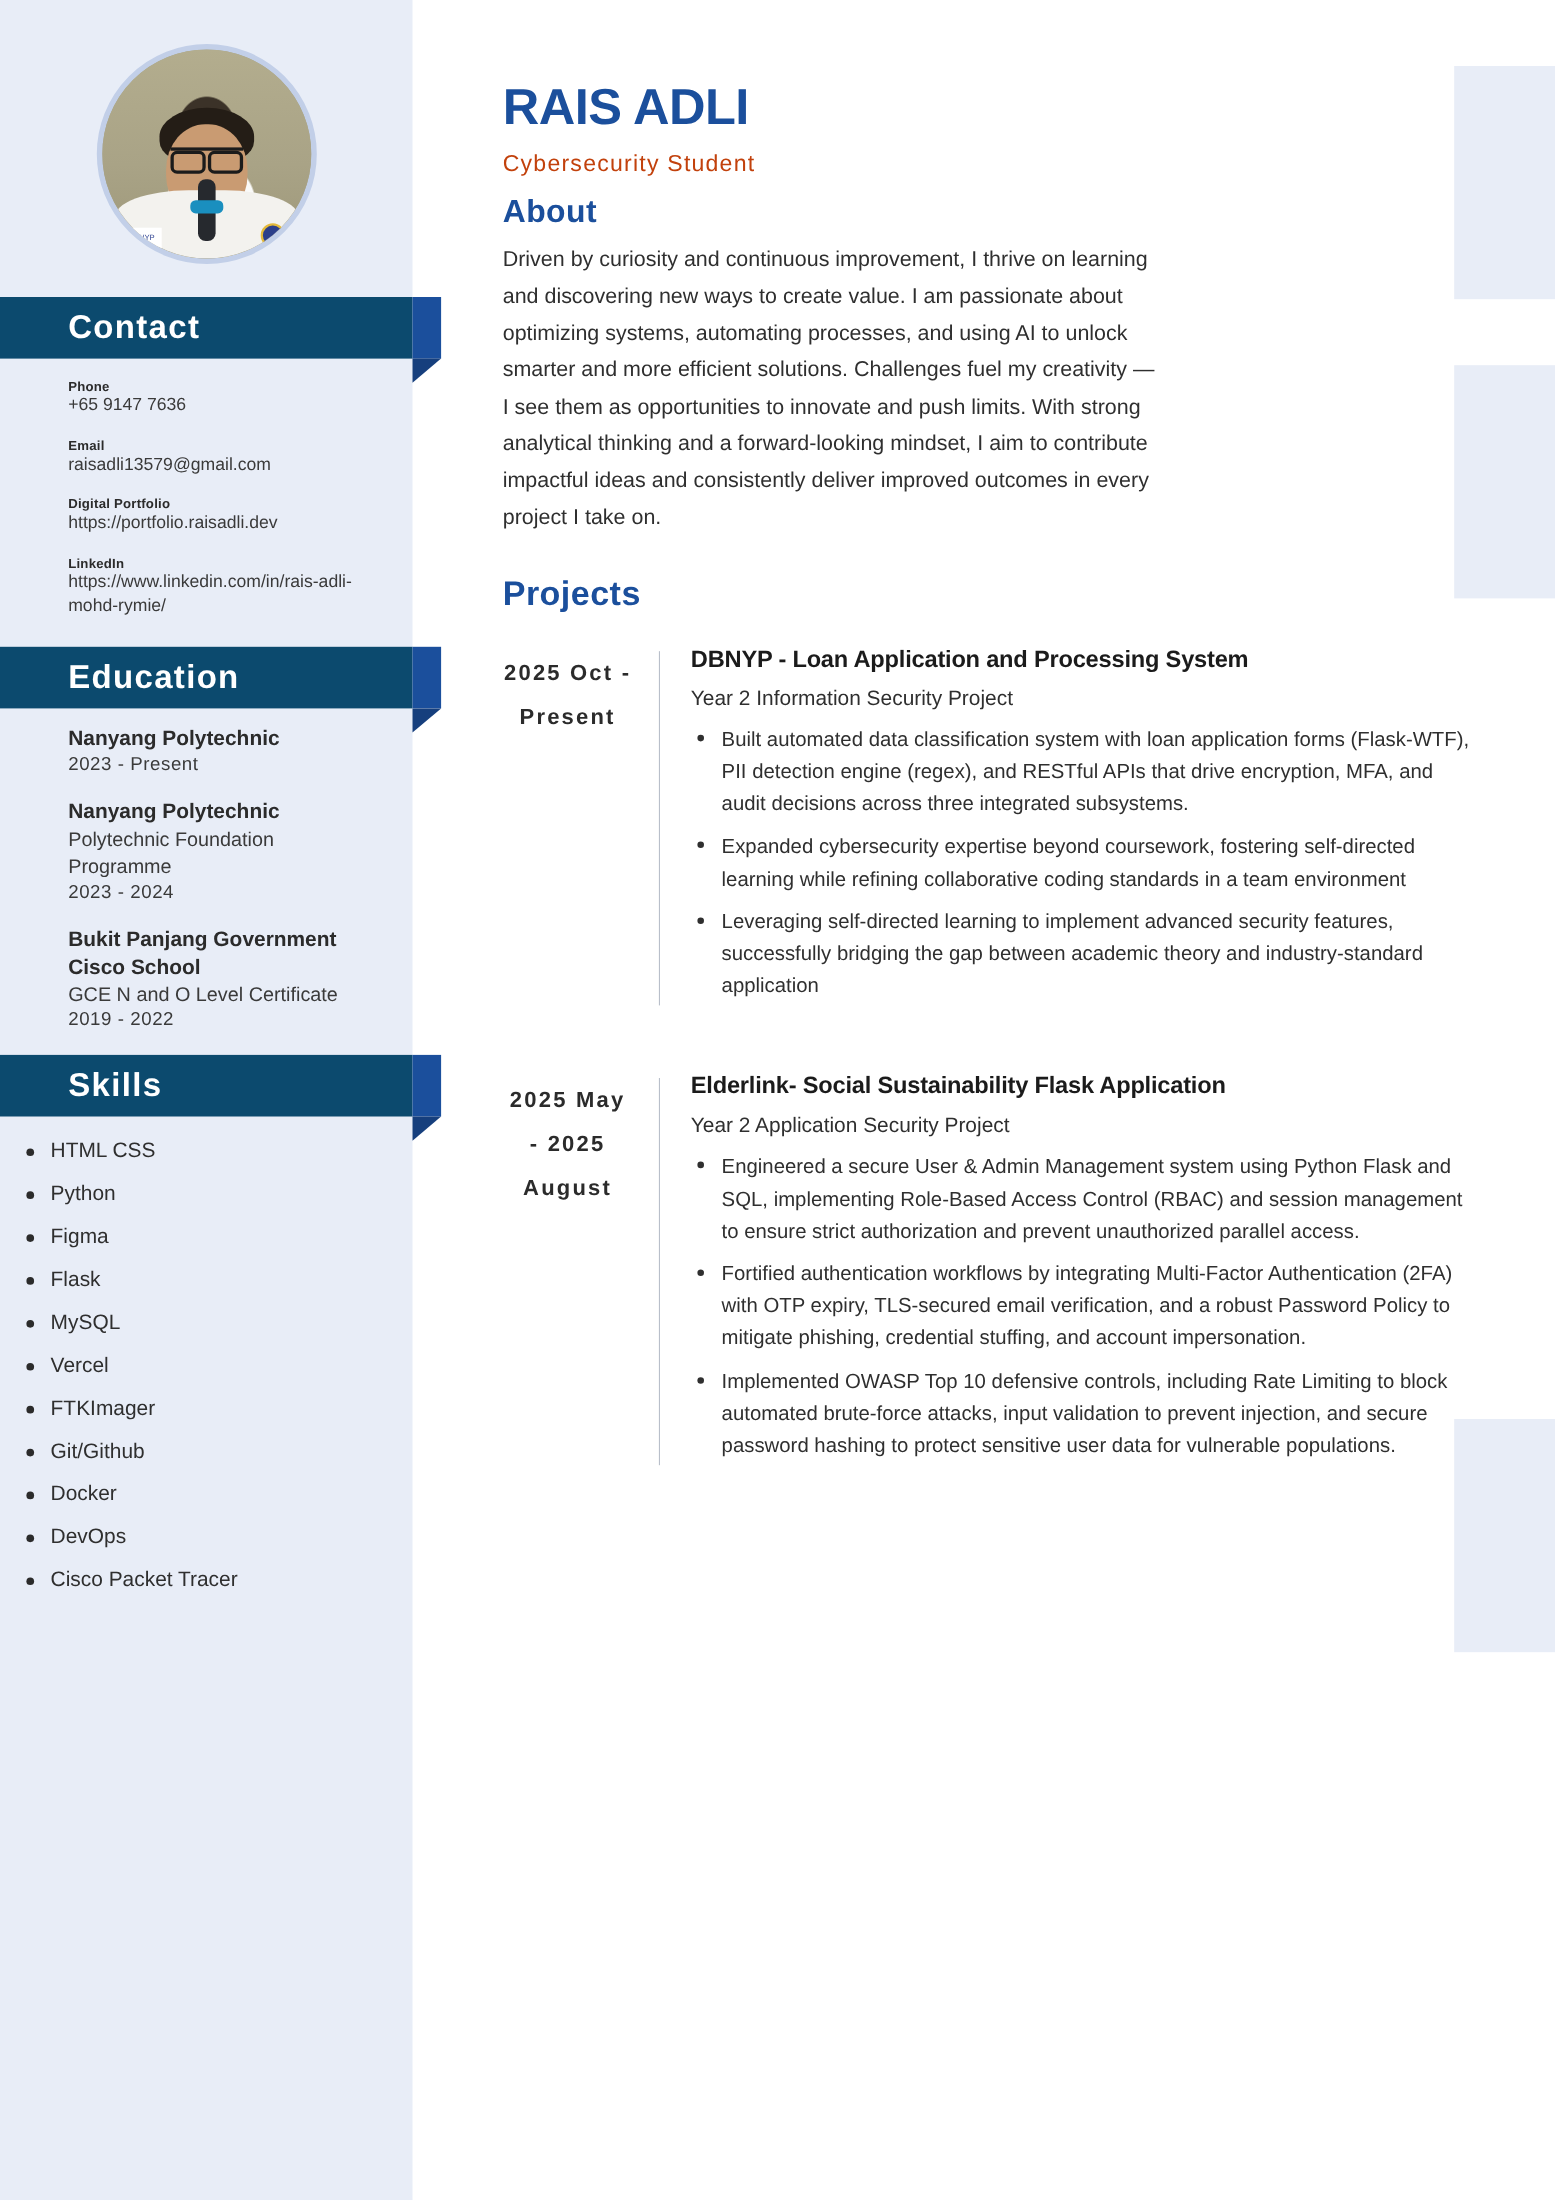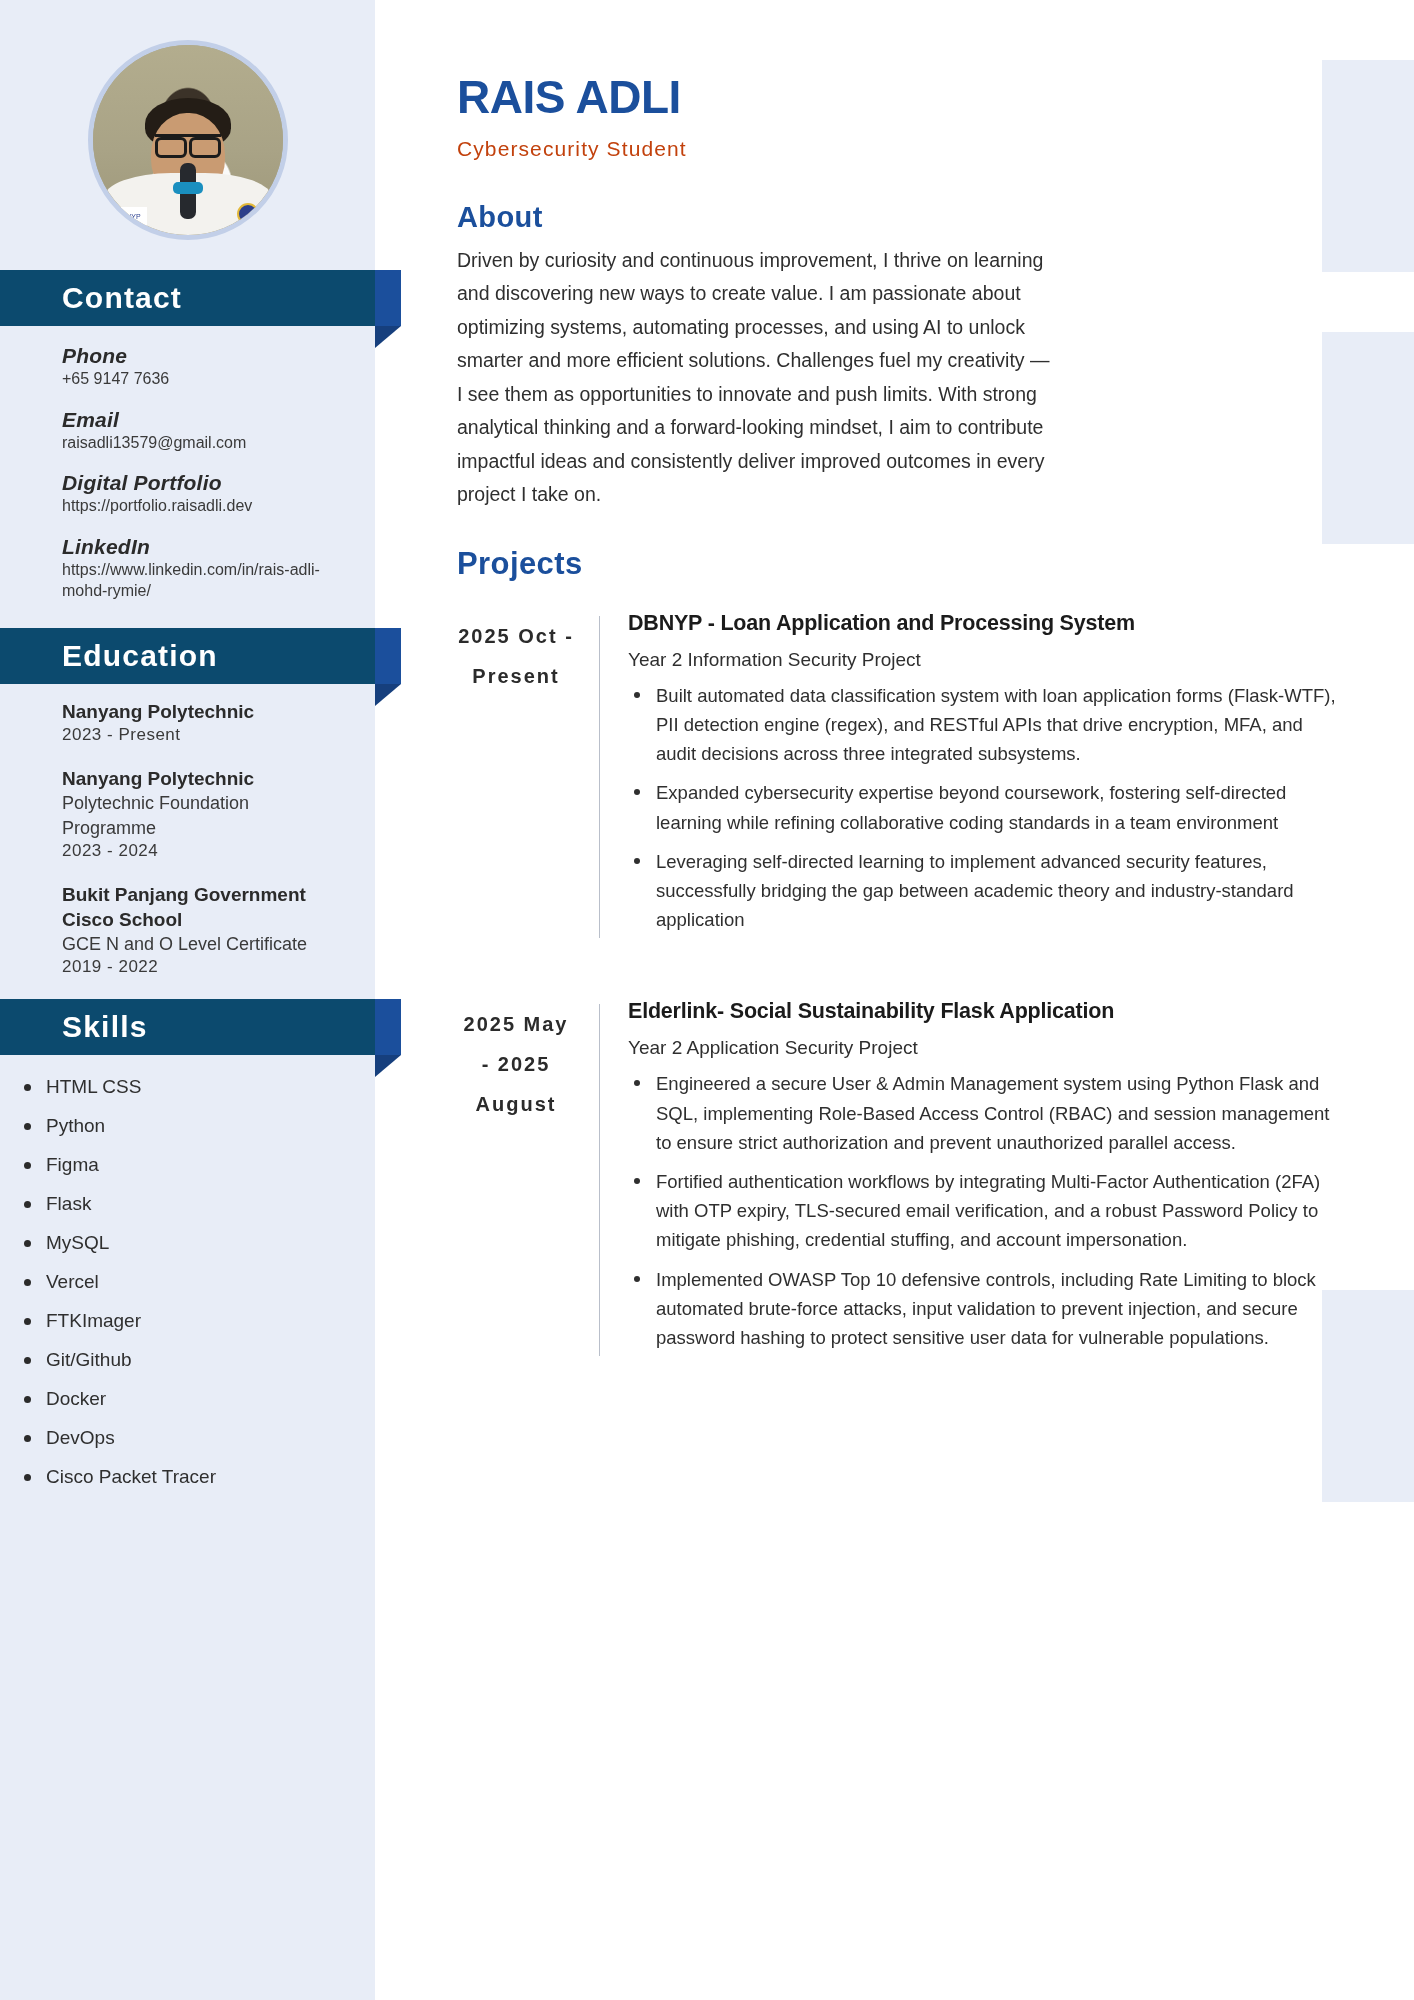--- a/index.html
+++ b/index.html
@@ -108,21 +108,21 @@
   .banner .tail:after {
     content:"";
     position:absolute; left:0; top:56px;
     border-left:26px solid #163f7d;
     border-bottom:22px solid transparent;
   }
 
   .sec-body { padding:18px 36px 0 62px; }
 
   .c-item { margin-bottom:18px; }
-  .c-label { font-size:21px; font-weight:bold; color:#2b2b2b; letter-spacing:.2px;font-style:italic; }
+  .c-label { font-size:12px; font-weight:bold; color:#2b2b2b; letter-spacing:.2px; }
   .c-value { font-size:16px; color:#3a3a3a; line-height:1.35; word-break:break-word; }
 
   .edu-item { margin-bottom:22px; }
   .edu-school { font-size:19px; font-weight:bold; color:#2b2b2b; line-height:1.3; }
   .edu-degree { font-size:18px; color:#3a3a3a; line-height:1.38; }
   .edu-years  { font-size:17px; color:#3a3a3a; letter-spacing:.5px; }
 
   .skills-list { list-style:none; padding-left:24px; margin-top:22px; }
   .skills-list li {
     font-size:19px; color:#2f2f2f;
@@ -145,21 +145,21 @@
   .name {
     font-size:46px; font-weight:bold; color:#1b4f9c;
     letter-spacing:-0.5px; line-height:1.1;
   }
   .role {
     font-size:21px; color:#c2410c;
     letter-spacing:1.1px; margin-top:14px;
   }
   .h2 {
     font-size:29px; font-weight:bold; color:#1b4f9c;
-    letter-spacing:.4px; margin-top:40px;
+    letter-spacing:.4px; margin-top:16px;
   }
   .about-text {
     font-size:19.5px; color:#2f2f2f;
     line-height:1.72; margin-top:10px;
     max-width:600px;
   }
   .h2-projects {
     font-size:31px; font-weight:bold; color:#1b4f9c;
     letter-spacing:.4px; margin-top:34px;
   }

